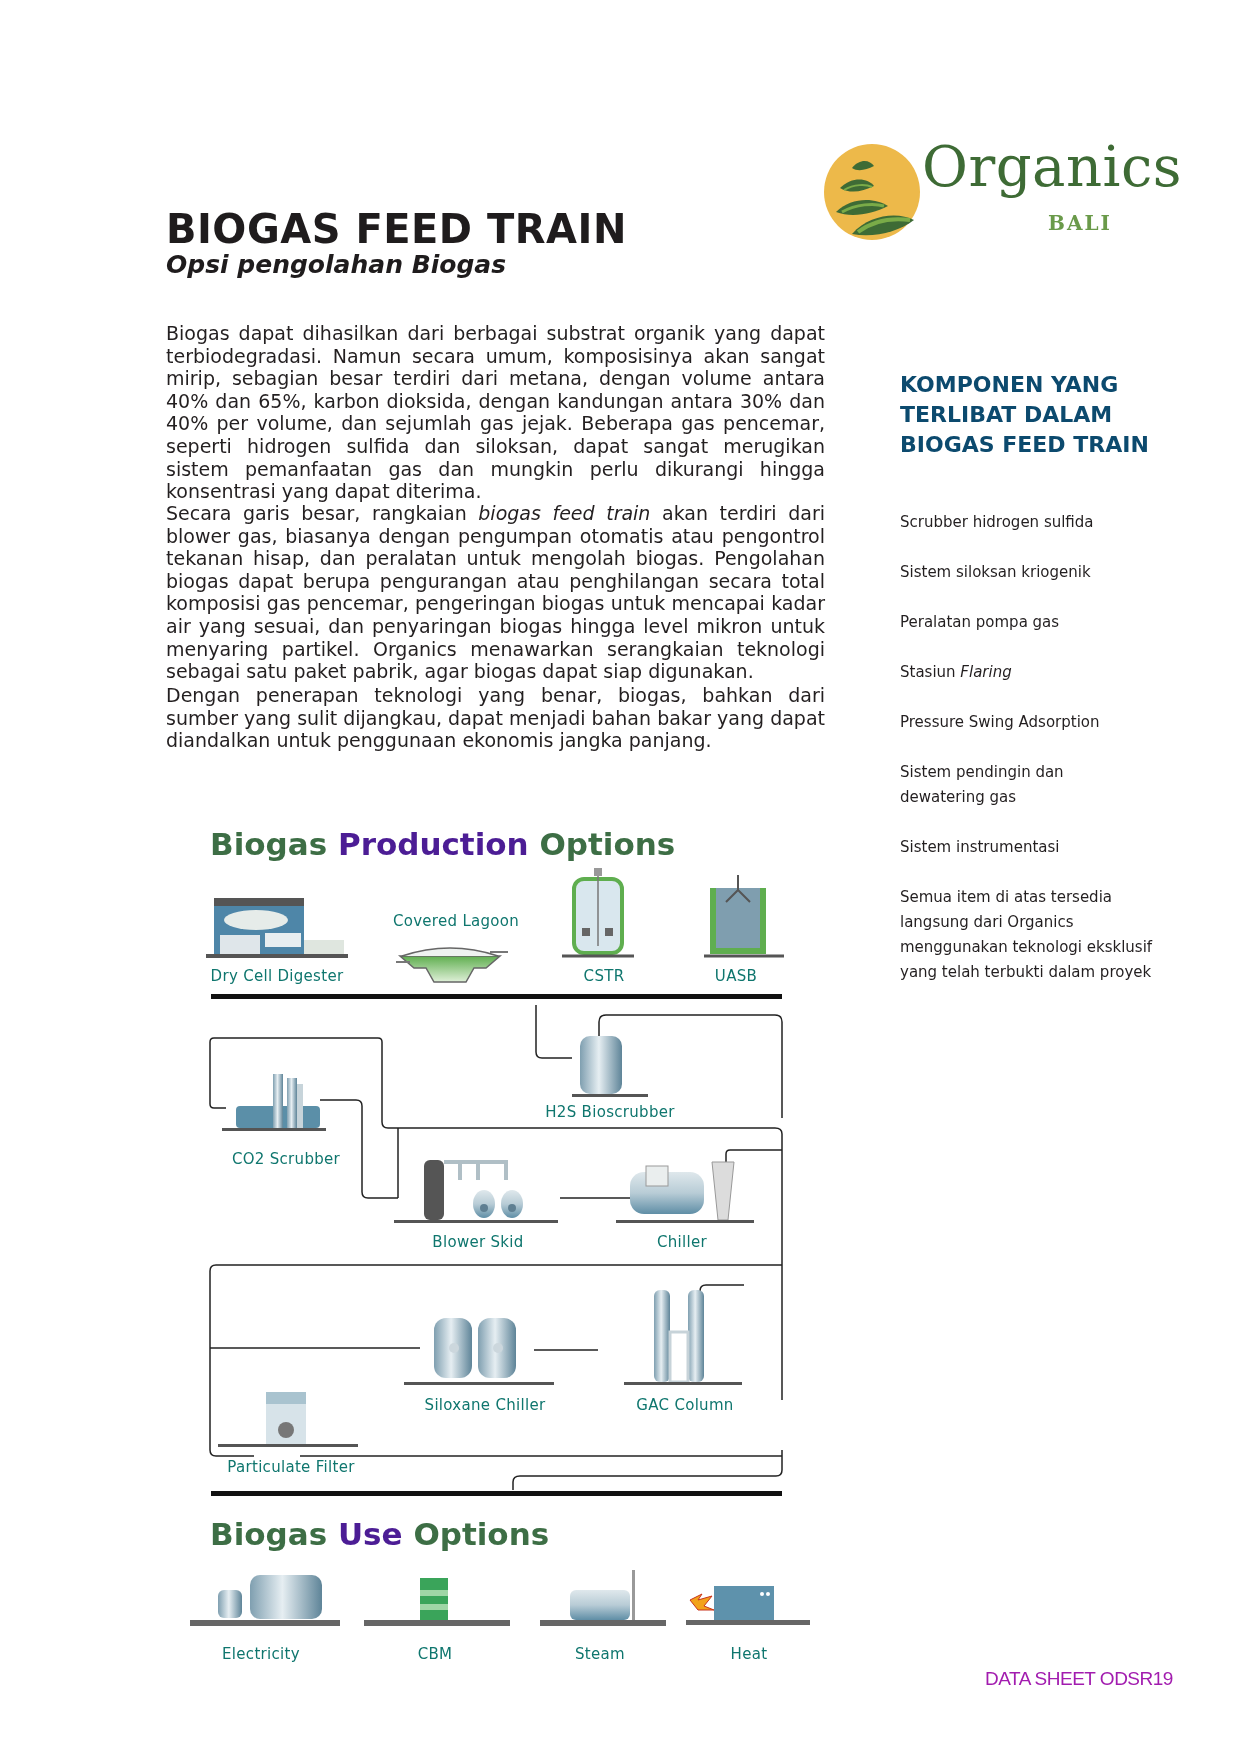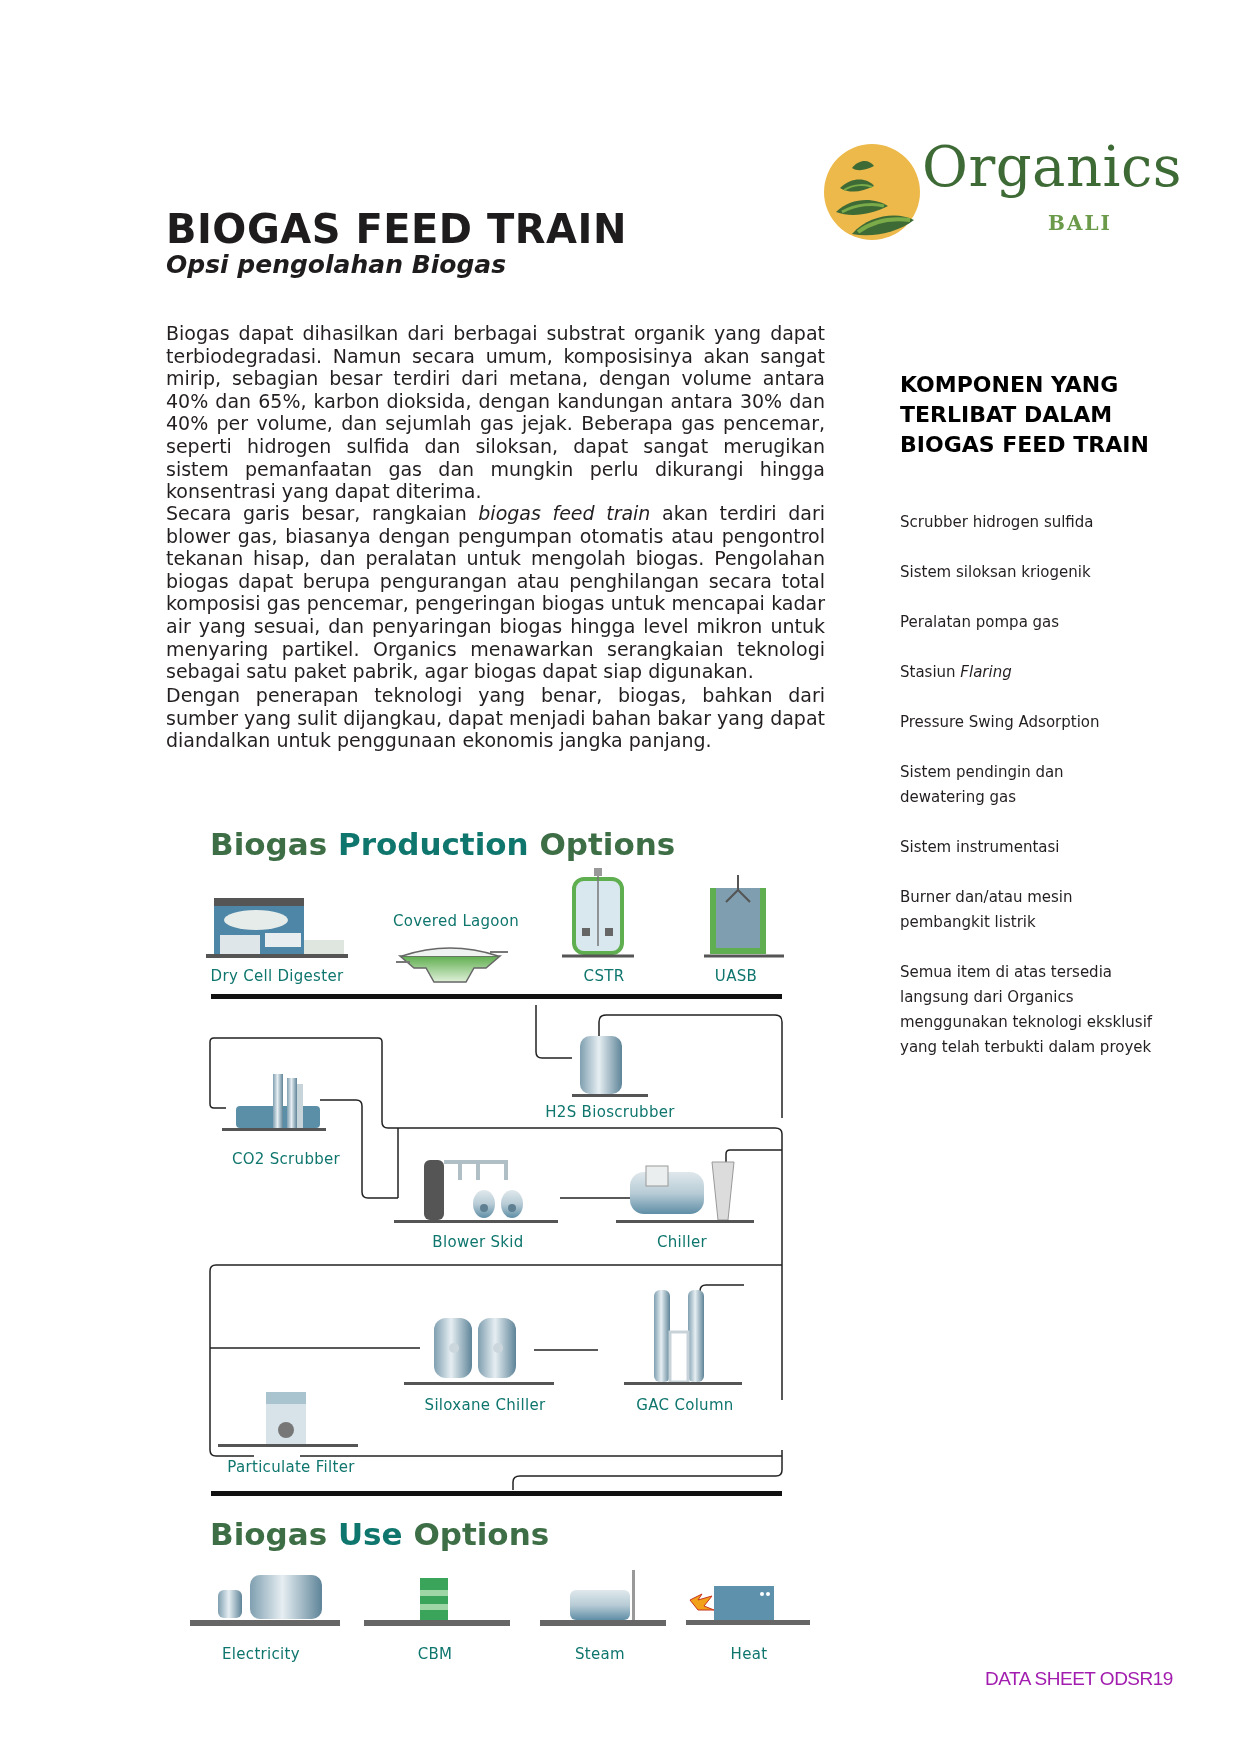--- a/index.html
+++ b/index.html
@@ -8,26 +8,26 @@
   #title { left:166px; top:206px; font-size:40px; font-weight:bold; letter-spacing:0.5px; color:#1f1c1d; }
   #subtitle { left:166px; top:250px; font-size:25px; font-style:italic; font-weight:bold; color:#1f1c1d; }
   .logo { left:822px; top:140px; width:350px; height:105px; }
   .logo-word { position:absolute; left:100px; top:-6px; font-family:"DejaVu Serif", serif; font-size:56px; color:#3e6b35; letter-spacing:0.5px; }
   .logo-bali { position:absolute; left:226px; top:71px; font-family:"DejaVu Serif", serif; font-size:20px; font-weight:bold; color:#6a9a4a; letter-spacing:2px; }
   .body-col { left:166px; width:659px; font-size:19px; line-height:22.6px; text-align:justify; }
   .body-col p { margin:0; }
   #p1 { top:322px; }
   #p2 { top:502px; }
   #p3 { top:684px; }
-  .side-head { left:900px; top:370px; width:300px; font-size:22px; font-weight:bold; line-height:30px; color:#000000; }
+  .side-head { left:900px; top:370px; width:300px; font-size:22px; font-weight:bold; line-height:30px; color:#0c4a6e; }
   .side-list { left:900px; top:510px; width:300px; font-size:15px; line-height:25px; }
   .side-list div { margin-bottom:25px; }
   .side-list .last { margin-bottom:0; }
   .diag-title { font-family:"DejaVu Sans", sans-serif; font-weight:bold; font-size:31px; color:#3d6e45; }
-  .diag-title .accent { color:#0f766e;margin-top:16px; }
+  .diag-title .accent { color:#4c1d95;margin-top:16px; }
   .lbl { position:absolute; font-size:15px; color:#0f766e; white-space:nowrap; transform:translateX(-50%); letter-spacing:0.3px; }
   #footer { left:985px; top:1668px; font-family:"Liberation Sans", sans-serif; font-size:19px; color:#a21caf; letter-spacing:-0.5px; }
   svg { position:absolute; left:0; top:0; }
 </style>
 </head>
 <body>
 
 <div id="title" class="abs">BIOGAS FEED TRAIN</div>
 <div id="subtitle" class="abs">Opsi pengolahan Biogas</div>
 
@@ -58,21 +58,20 @@
 
 <div class="abs side-head">KOMPONEN YANG TERLIBAT DALAM BIOGAS FEED TRAIN</div>
 <div class="abs side-list">
   <div>Scrubber hidrogen sulfida</div>
   <div>Sistem siloksan kriogenik</div>
   <div>Peralatan pompa gas</div>
   <div><span>Stasiun </span><i>Flaring</i></div>
   <div>Pressure Swing Adsorption</div>
   <div style="width:220px">Sistem pendingin dan dewatering gas</div>
   <div>Sistem instrumentasi</div>
-  <div style="width:230px">Burner dan/atau mesin pembangkit listrik</div>
   <div class="last" style="width:280px">Semua item di atas tersedia langsung dari Organics menggunakan teknologi eksklusif yang telah terbukti dalam proyek</div>
 </div>
 
 <div class="abs diag-title" style="left:210px;top:826px">
   <span>Biogas</span>
   <span class="accent">Production</span>
   <span>Options</span>
 </div>
 
 <svg width="1241" height="1754">

